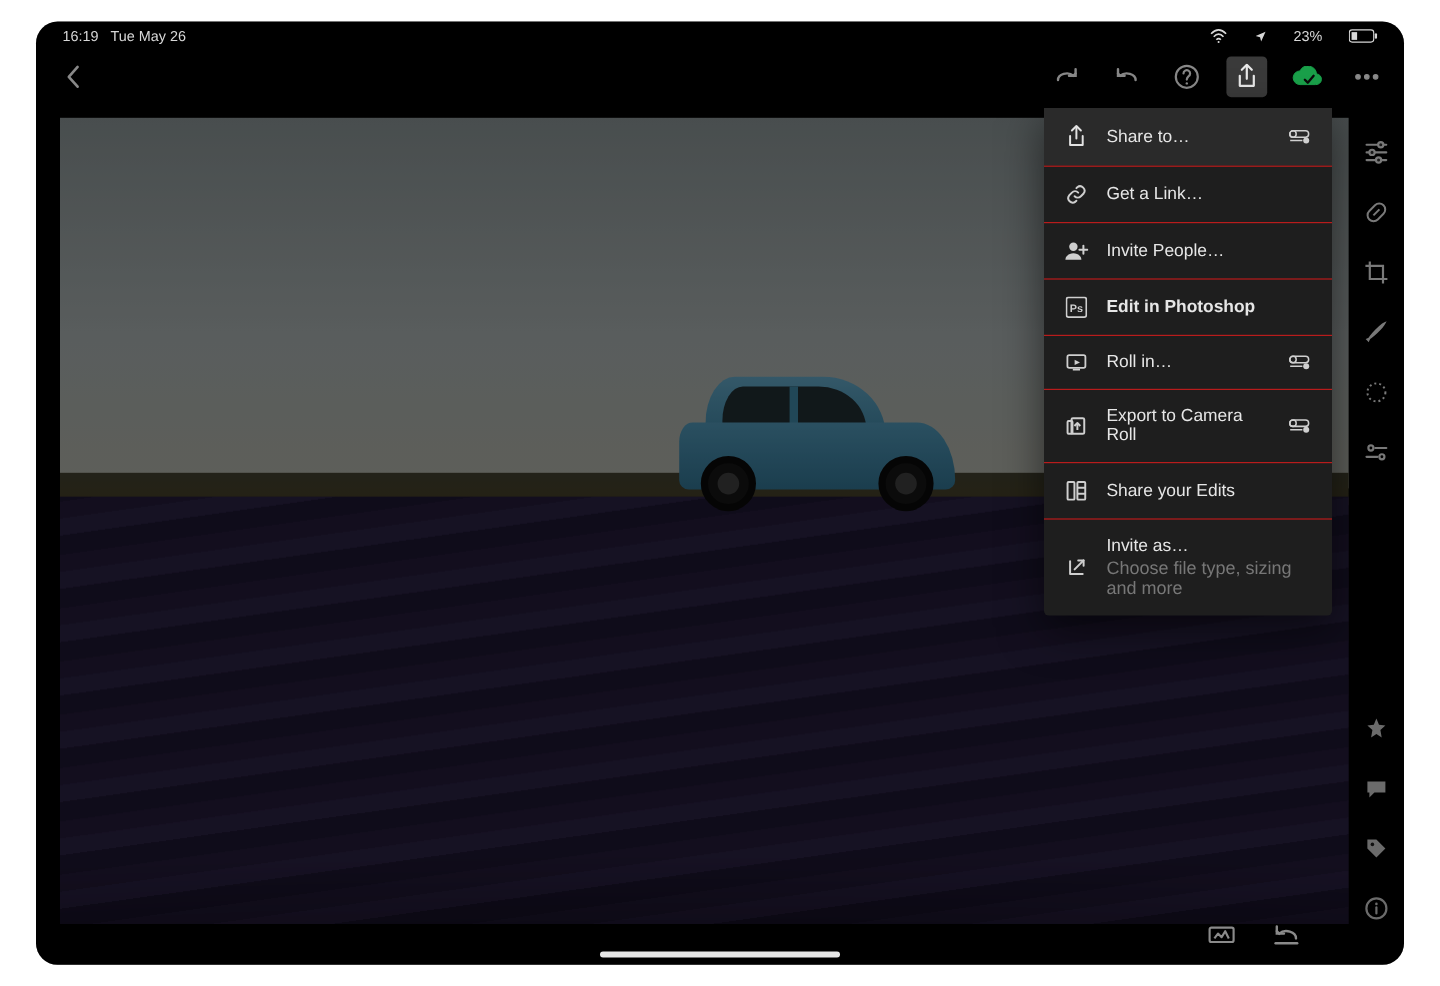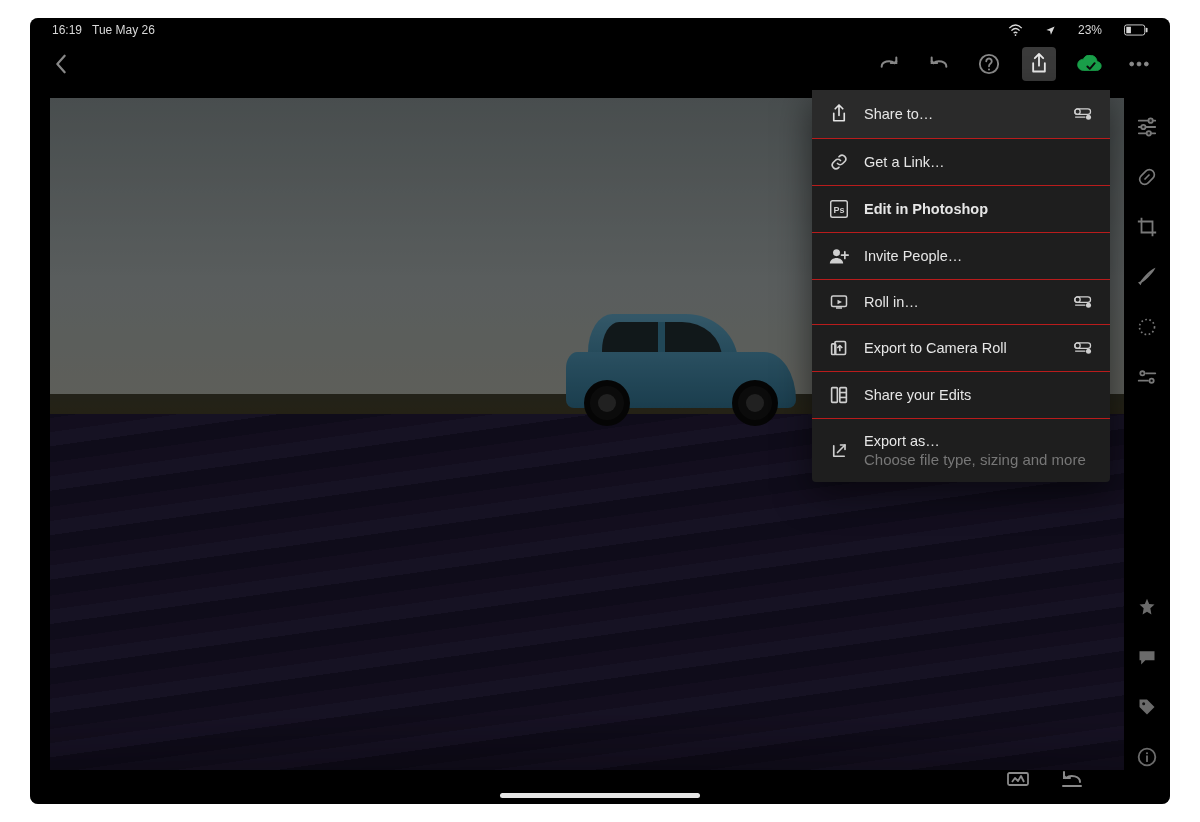--- a/index.html
+++ b/index.html
@@ -1,19 +1,19 @@
 <!DOCTYPE html>
 <html><head>
 <meta charset="utf-8">
 <style>
   * { box-sizing: border-box; margin: 0; padding: 0; }
   html, body { width: 1200px; height: 822px; background: #fff; font-family: -apple-system, "Helvetica Neue", Arial, sans-serif; overflow: hidden; }
   .frame {
     position: absolute; left: 30px; top: 18px; width: 1140px; height: 786px;
-    background: #000; border-radius: 8px; overflow: hidden;
+    background: #000; border-radius: 18px; overflow: hidden;
   }
 
   
   .statusbar { position: absolute; top: 0; left: 0; right: 0; height: 24px;
     display: flex; justify-content: space-between; align-items: center;
     padding: 0 22px; color: #d8d8d8; font-size: 12px; font-weight: 500; z-index: 50; }
   .statusbar .left { display: flex; gap: 10px; }
   .statusbar .right { display: flex; gap: 22px; align-items: center; }
   .wifi, .loc, .batt { display:inline-flex; }
 
@@ -64,21 +64,21 @@
   .dim { position:absolute; inset:0; background: rgba(0,0,0,.42); z-index: 10; pointer-events:none; }
 
   
   .bottom { position:absolute; bottom:8px; left:0; right:46px; height:34px;
     display:flex; align-items:center; justify-content:flex-end; gap:30px; padding-right:40px; z-index:20; }
   .bicon { color:#8a8a8a; display:flex; }
   .homebar { position:absolute; bottom:6px; left:50%; transform:translateX(-50%);
     width:200px; height:5px; border-radius:4px; background:#e6e6e6; z-index:60; }
 
   
-  .menu { position:absolute; top:72px; right:60px; width:298px;
+  .menu { position:absolute; top:72px; right:60px; width:240px;
     background:#1e1e1e; border-radius:4px; box-shadow: 0 10px 36px rgba(0,0,0,.55);
     z-index: 45; color:#e6e6e6; font-size:14.5px;margin-left:25px; }
   .mi { display:flex; align-items:center; gap:14px; padding:14px 16px; position:relative; }
   .mi + .mi { border-top: 1px solid #b91c1c; }
   .mi.sel { background:#2a2a2a; }
   .mi .micon { width:22px; display:flex; justify-content:center; color:#cfcfcf; }
   .mi .sub { font-size:15px; color:#777; display:block; margin-top:2px; }
   .mi .toggle { margin-left:auto; color:#bdbdbd; }
   .mi .label { flex:1; }
 
@@ -295,37 +295,37 @@
       <span class="micon">
         <svg width="18" height="18" viewBox="0 0 24 24" fill="none" stroke="#cfcfcf" stroke-width="2.2" stroke-linecap="round">
             <path d="M10 14a5 5 0 0 0 7 0l3-3a5 5 0 0 0-7-7l-1 1"></path>
             <path d="M14 10a5 5 0 0 0-7 0l-3 3a5 5 0 0 0 7 7l1-1"></path>
           </svg>
       </span>
       <span class="label">Get a Link…</span>
     </div>
     <div class="mi">
       <span class="micon">
-        <svg width="18" height="18" viewBox="0 0 20 20">
-            <rect x="0.8" y="0.8" width="18.4" height="18.4" rx="2" fill="none" stroke="#cfcfcf" stroke-width="1.6"></rect>
-            <text x="10" y="14" text-anchor="middle" font-size="10" font-weight="700" fill="#cfcfcf" font-family="Arial">Ps</text>
-          </svg>
-      </span>
-      <span class="label" style="font-weight:600">Edit in Photoshop</span>
-    </div>
-    <div class="mi">
-      <span class="micon">
         <svg width="20" height="18" viewBox="0 0 24 20" fill="#cfcfcf">
             <circle cx="9" cy="6" r="4.2"></circle>
             <path d="M1 19c0-4 4-6.5 8-6.5s8 2.5 8 6.5z"></path>
             <line x1="19" y1="5" x2="19" y2="13" stroke="#cfcfcf" stroke-width="2" stroke-linecap="round"></line>
             <line x1="15" y1="9" x2="23" y2="9" stroke="#cfcfcf" stroke-width="2" stroke-linecap="round"></line>
           </svg>
       </span>
       <span class="label">Invite People…</span>
+    </div>
+    <div class="mi">
+      <span class="micon">
+        <svg width="18" height="18" viewBox="0 0 20 20">
+            <rect x="0.8" y="0.8" width="18.4" height="18.4" rx="2" fill="none" stroke="#cfcfcf" stroke-width="1.6"></rect>
+            <text x="10" y="14" text-anchor="middle" font-size="10" font-weight="700" fill="#cfcfcf" font-family="Arial">Ps</text>
+          </svg>
+      </span>
+      <span class="label" style="font-weight:600">Edit in Photoshop</span>
     </div>
     <div class="mi">
       <span class="micon">
         <svg width="18" height="16" viewBox="0 0 24 20" fill="none" stroke="#cfcfcf" stroke-width="2">
             <rect x="2" y="2" width="20" height="14" rx="2"></rect>
             <polygon points="10,7 16,10 10,13" fill="#cfcfcf" stroke="none"></polygon>
             <line x1="8" y1="18" x2="16" y2="18"></line>
           </svg>
       </span>
       <span class="label">Roll in…</span>
@@ -370,20 +370,20 @@
     </div>
     <div class="mi">
       <span class="micon">
         <svg width="18" height="18" viewBox="0 0 24 24" fill="none" stroke="#cfcfcf" stroke-width="2.2" stroke-linecap="round" stroke-linejoin="round">
             <path d="M5 5v14h14"></path>
             <path d="M10 14L20 4"></path>
             <polyline points="14 4 20 4 20 10"></polyline>
           </svg>
       </span>
       <span class="label">
-        <span>Export as…</span>
+        <span>Invite as…</span>
         <span class="sub">Choose file type, sizing and more</span>
       </span>
     </div>
   </div>
 
   <div class="homebar"></div>
 </div>
 
 </body></html>

